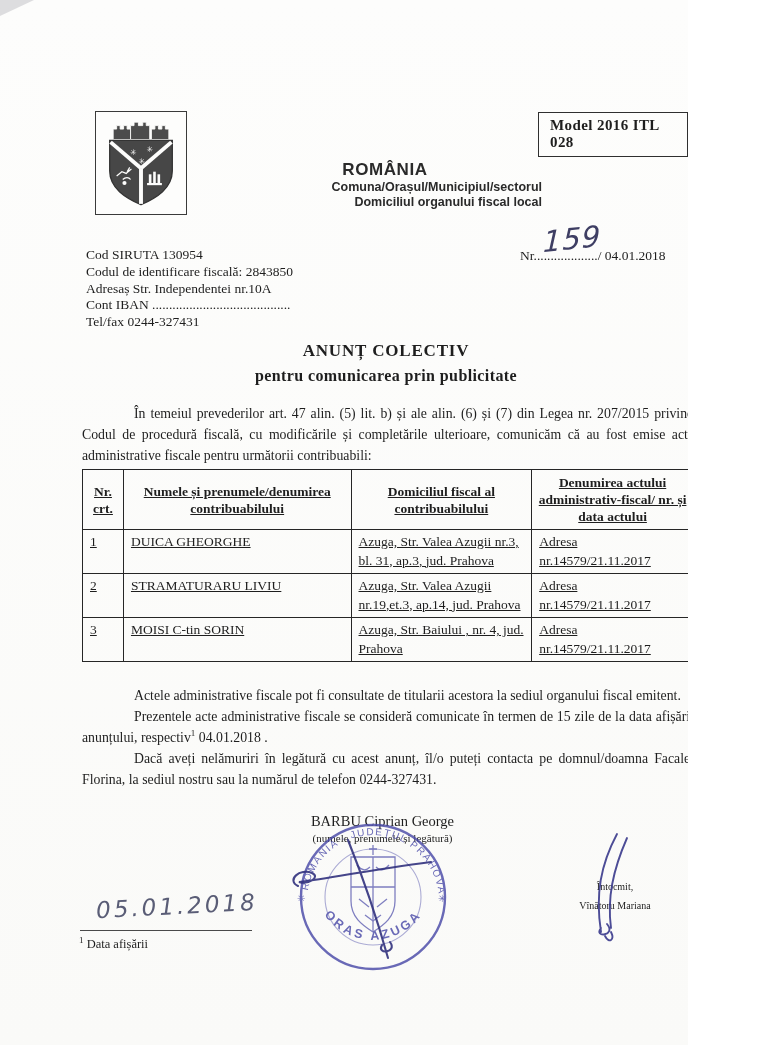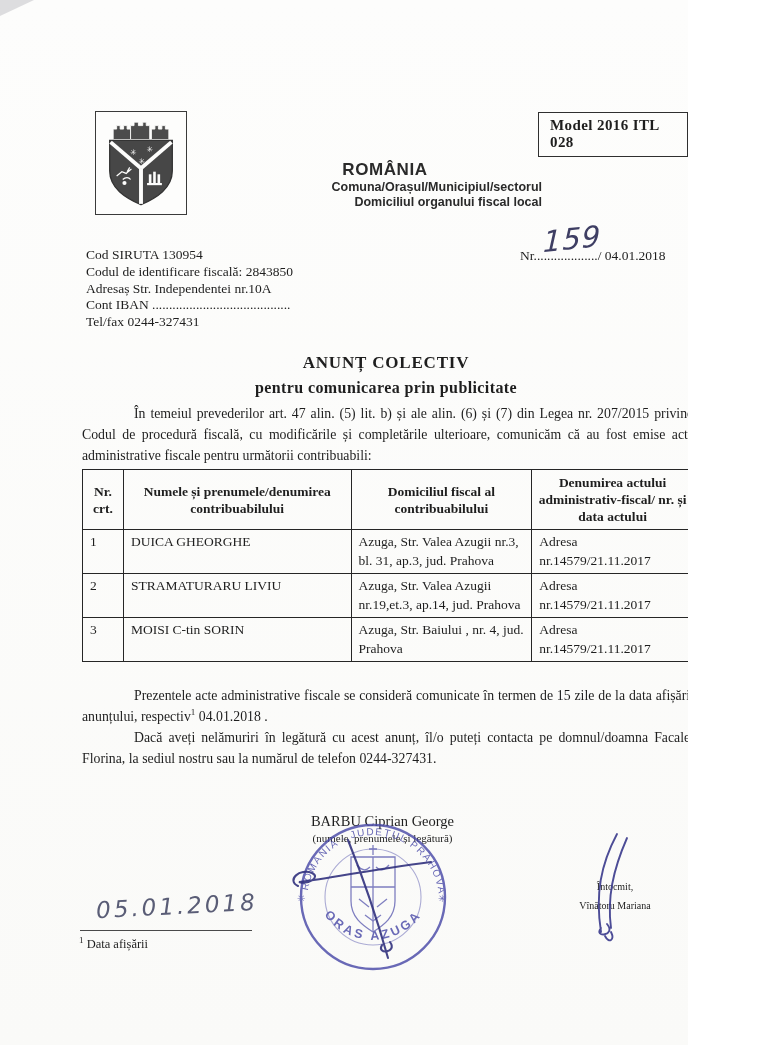--- a/index.html
+++ b/index.html
@@ -38,33 +38,33 @@
 
   
   .nr-line { left:520px; top:248px; font-size:13.5px; }
   .handwritten-nr { left:543px; top:222px; font-family:"DejaVu Sans", sans-serif;
     font-style:italic; font-size:29px; color:#3e3e63;
     transform:rotate(-6deg) skewX(-8deg); letter-spacing:1px; }
 
   
   .doc-title { left:80px; top:341px; width:612px; text-align:center;
     font-weight:bold; }
-  .doc-title .t1 { font-size:17px; letter-spacing:.8px;margin-top:12px; }
+  .doc-title .t1 { font-size:17px; letter-spacing:.8px; }
   .doc-title .t2 { font-size:16px; margin-top:6px; letter-spacing:.4px; }
 
   
   .para { width:612px; font-size:13.8px; line-height:21px;
     text-align:justify; text-indent:52px; }
   .intro { left:82px; top:403px; }
   .after-table { left:82px; top:685px; }
   .after-table p { margin:0; }
 
   
   table.main { left:82px; top:469px; width:612px; border-collapse:collapse;
-    position:absolute; font-size:13.5px; }
+    position:absolute; font-size:13.5px;text-decoration:underline; }
   table.main th, table.main td { border:1.7px solid #262626; }
   table.main th { font-weight:bold; text-align:center; vertical-align:middle;
     padding:4px 6px; line-height:17px; font-size:13.5px; }
   table.main td { vertical-align:top; padding:3px 7px; line-height:18.5px; }
   td.c-nr { text-align:left; padding-left:8px; }
 
   
   .sig-block { left:255px; top:812px; width:255px; text-align:center; }
   .sig-block .s1, .sig-block .s2 { font-size:14.5px; line-height:19px; }
   .sig-block .s3 { font-size:11px; line-height:14px; }
@@ -194,20 +194,21 @@
       <tr>
         <td class="c-nr">3</td>
         <td>MOISI C-tin SORIN</td>
         <td>Azuga, Str. Baiului , nr. 4, jud. Prahova</td>
         <td>Adresa nr.14579/21.11.2017</td>
       </tr>
     </tbody>
   </table>
 
   <div class="abs para after-table">
+    <p>Actele administrative fiscale pot fi consultate de titularii acestora la sediul organului fiscal emitent.</p>
     <p><span>Prezentele acte administrative fiscale se consideră comunicate în termen de 15 zile de la data afișării anunțului, respectiv</span><sup>1</sup><span> 04.01.2018 .</span></p>
     <p>Dacă aveți nelămuriri în legătură cu acest anunț, îl/o puteți contacta pe domnul/doamna Facalet Florina, la sediul nostru sau la numărul de telefon 0244-327431.</p>
   </div>
 
   <div class="abs sig-block">
     <div class="s2">BARBU Ciprian George</div>
     <div class="s3">(numele, prenumele și legătură)</div>
   </div>
 
   <div class="abs stamp-wrap">

